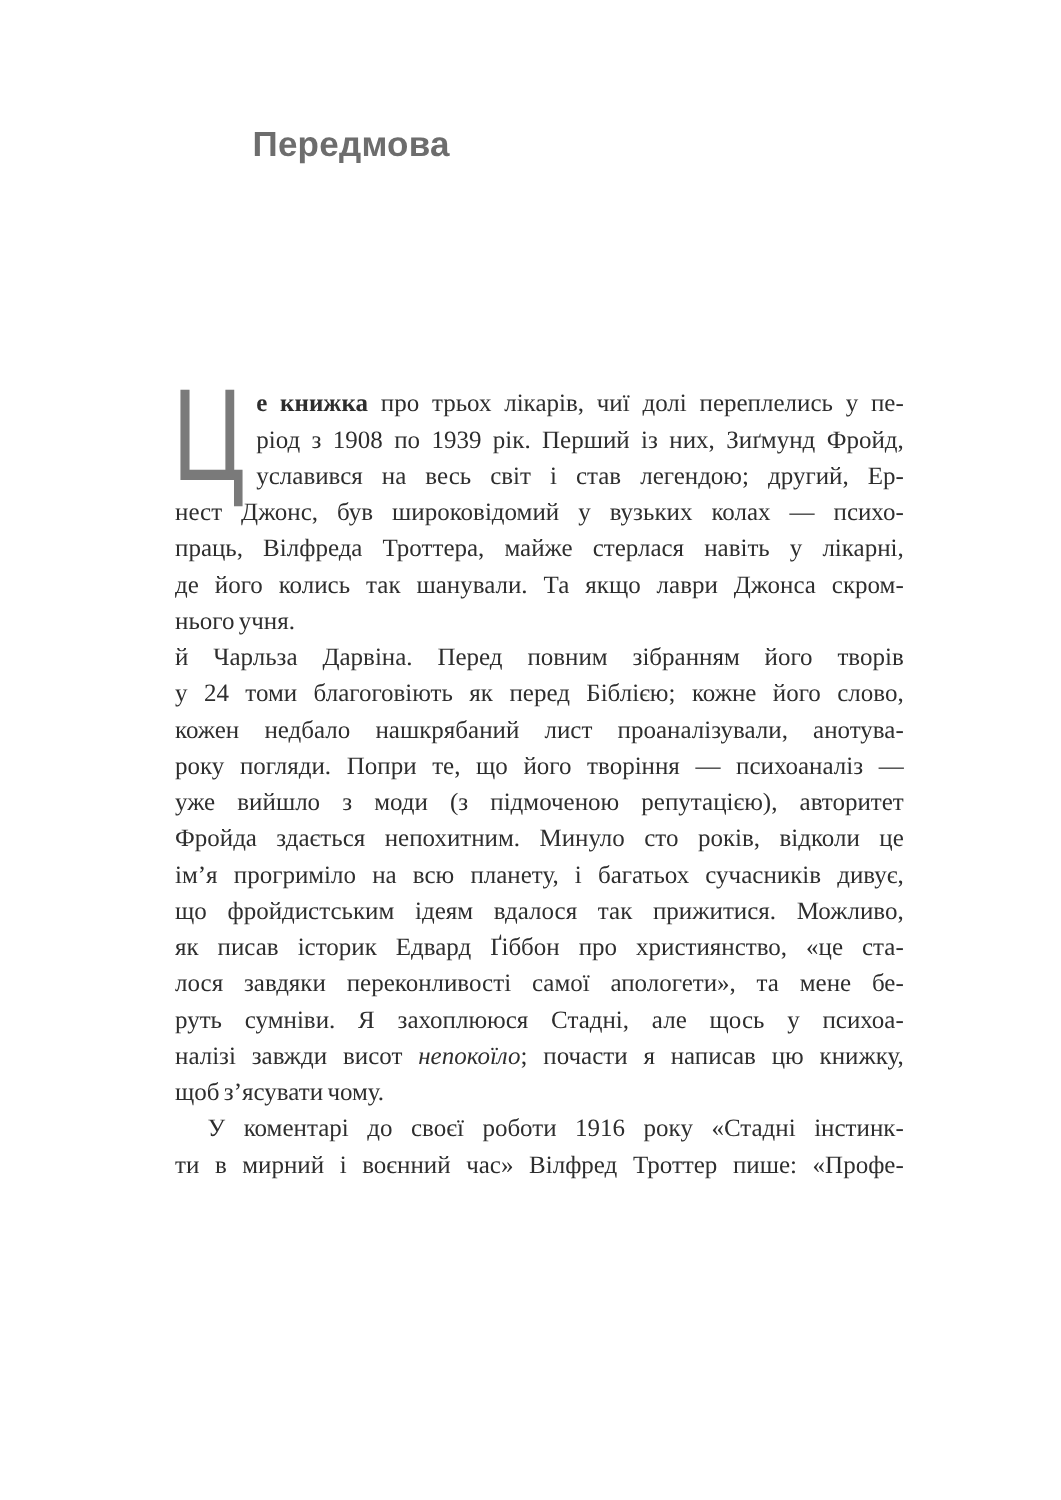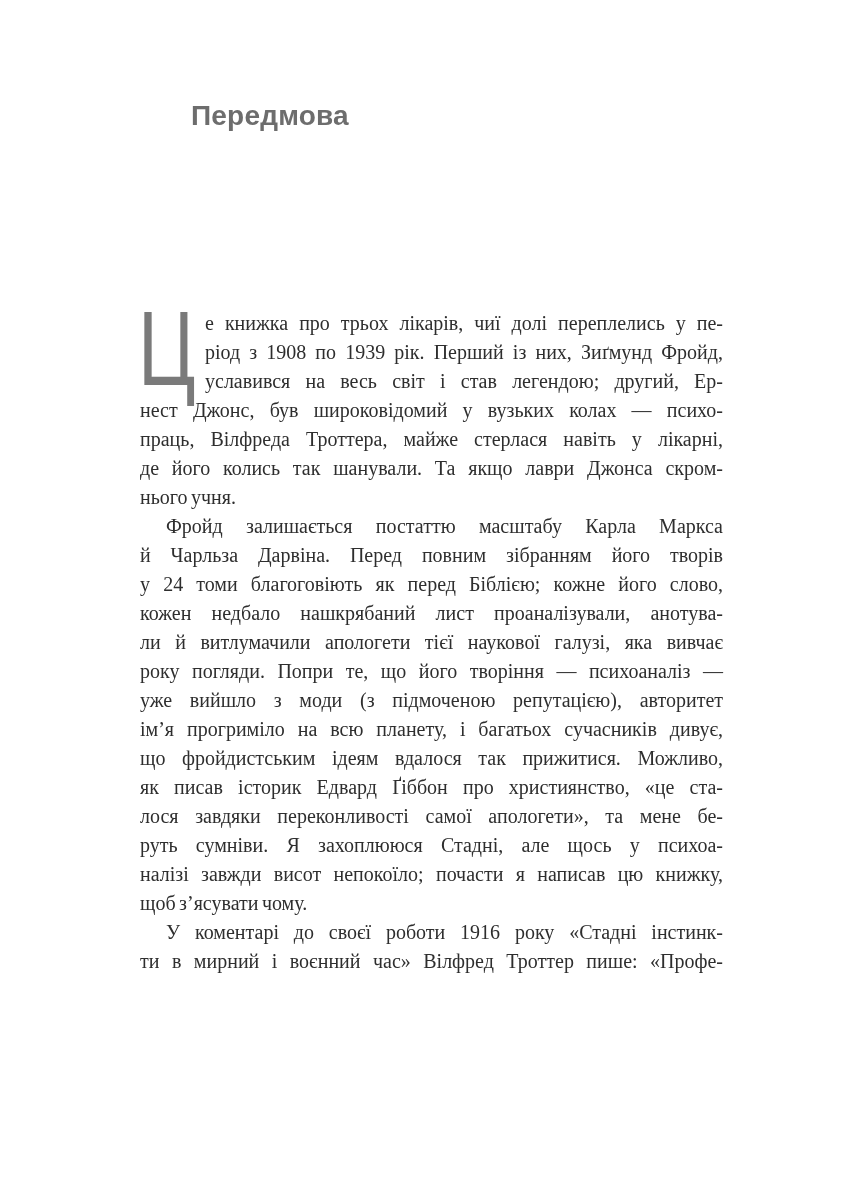--- a/index.html
+++ b/index.html
@@ -6,21 +6,21 @@
   body { background:#e8e8e8; }
   .page {
     position:relative;
     width:849px; height:1200px;
     background:var(--page-bg,#ffffff);
     overflow:hidden;
     font-family:"Liberation Serif","DejaVu Serif",serif;
   }
   .chapter-title {
     position:absolute;
-    left:191px; top:100px;
+    left:202px; top:100px;
     margin:0;
     font-family:"Liberation Sans","DejaVu Sans",sans-serif;
     font-size:28px;
     font-weight:bold;
     letter-spacing:0.2px;
     color:var(--heading-color,#6d6d6d);
   }
   .body-text {
     position:absolute;
     left:140px; top:309px;
@@ -34,22 +34,22 @@
   .line {
     text-align:justify;
     text-align-last:justify;
     height:29px;
     overflow:visible;
   }
   .line.last {
     text-align-last:left;
   }
   .line.indent { padding-left:26px; }
-  .seg-bold { font-weight:normal; }
-  .seg-italic { }
+  .seg-bold { font-weight:bold; }
+  .seg-italic { font-style:italic; }
   .dropcap {
     position:relative;
     float:left;
     width:65px; height:87px;
   }
   .dropcap .glyph {
     position:absolute;
     left:-2px; top:-13px;
     font-family:"Liberation Sans","DejaVu Sans",sans-serif;
     font-weight:normal;
@@ -72,27 +72,26 @@
         </div>
         <div class="line"><span class="seg-bold ">е книжка</span><span class=""> про трьох лікарів, чиї долі переплелись у пе-</span></div>
         <div class="line"><span class="">ріод з 1908 по 1939 рік. Перший із них, Зиґмунд Фройд,</span></div>
         <div class="line"><span class="">уславився на весь світ і став легендою; другий, Ер-</span></div>
         <div class="line"><span class="">нест Джонс, був широковідомий у вузьких колах — психо-</span></div>
         <div class="line"><span class="">праць, Вілфреда Троттера, майже стерлася навіть у лікарні,</span></div>
         <div class="line"><span class="">де його колись так шанували. Та якщо лаври Джонса скром-</span></div>
         <div class="line last"><span class="">нього учня.</span></div>
       </div>
       <div class="para">
-        <div class="line indent"><span class="">Фройд залишається постаттю масштабу Карла Маркса</span></div>
         <div class="line"><span class="">й Чарльза Дарвіна. Перед повним зібранням його творів</span></div>
         <div class="line"><span class="">у 24 томи благоговіють як перед Біблією; кожне його слово,</span></div>
         <div class="line"><span class="">кожен недбало нашкрябаний лист проаналізували, анотува-</span></div>
-        <div class="line"><span class="">ли й витлумачили апологети тієї наукової галузі, яка вивчає</span></div>
         <div class="line"><span class="">року погляди. Попри те, що його творіння — психоаналіз —</span></div>
         <div class="line"><span class="">уже вийшло з моди (з підмоченою репутацією), авторитет</span></div>
+        <div class="line"><span class="">Фройда здається непохитним. Минуло сто років, відколи це</span></div>
         <div class="line"><span class="">ім’я прогриміло на всю планету, і багатьох сучасників дивує,</span></div>
         <div class="line"><span class="">що фройдистським ідеям вдалося так прижитися. Можливо,</span></div>
         <div class="line"><span class="">як писав історик Едвард Ґіббон про християнство, «це ста-</span></div>
         <div class="line"><span class="">лося завдяки переконливості самої апологети», та мене бе-</span></div>
         <div class="line"><span class="">руть сумніви. Я захоплююся Стадні, але щось у психоа-</span></div>
         <div class="line"><span class="">налізі завжди висот </span><span class="seg-italic">непокоїло</span><span class="">; почасти я написав цю книжку,</span></div>
         <div class="line last"><span class="">щоб з’ясувати чому.</span></div>
       </div>
       <div class="para">
         <div class="line indent"><span class="">У коментарі до своєї роботи 1916 року «Стадні інстинк-</span></div>

